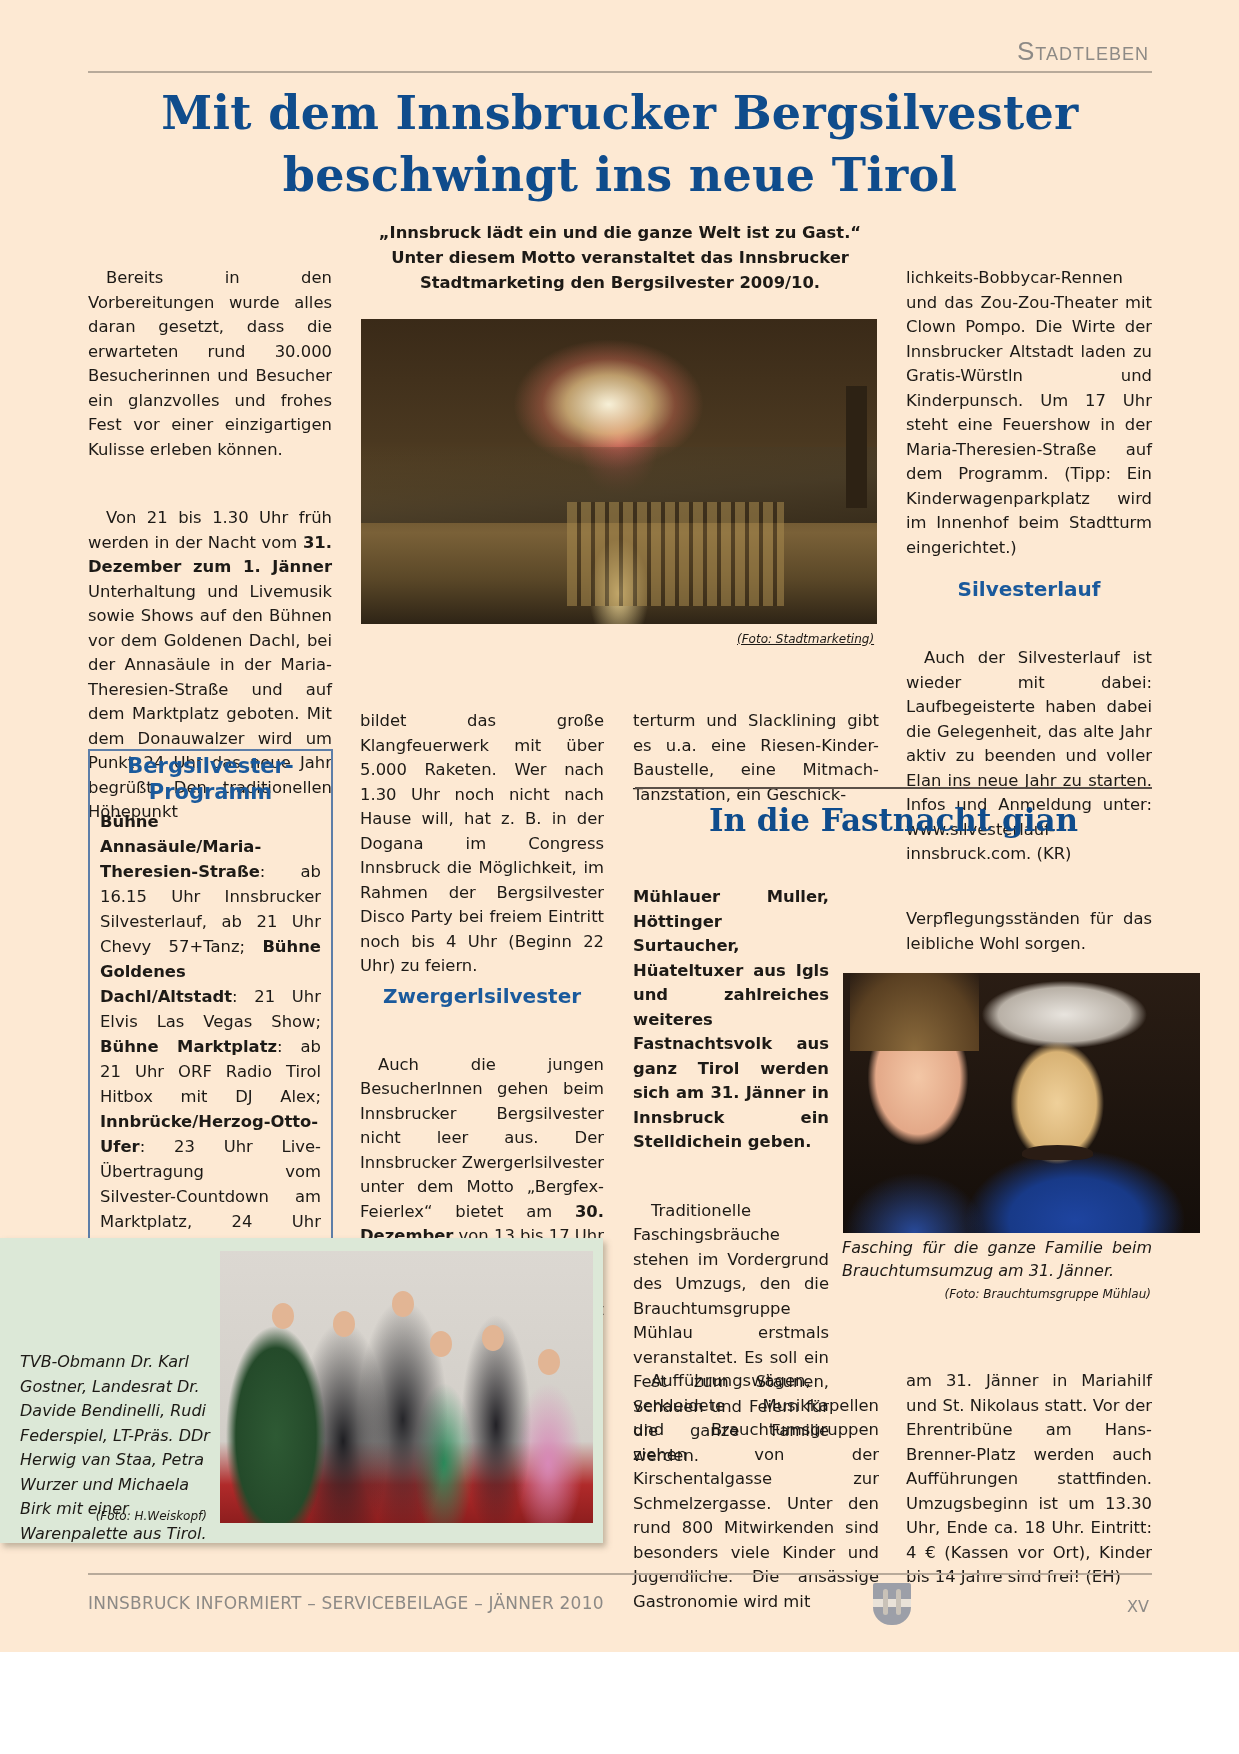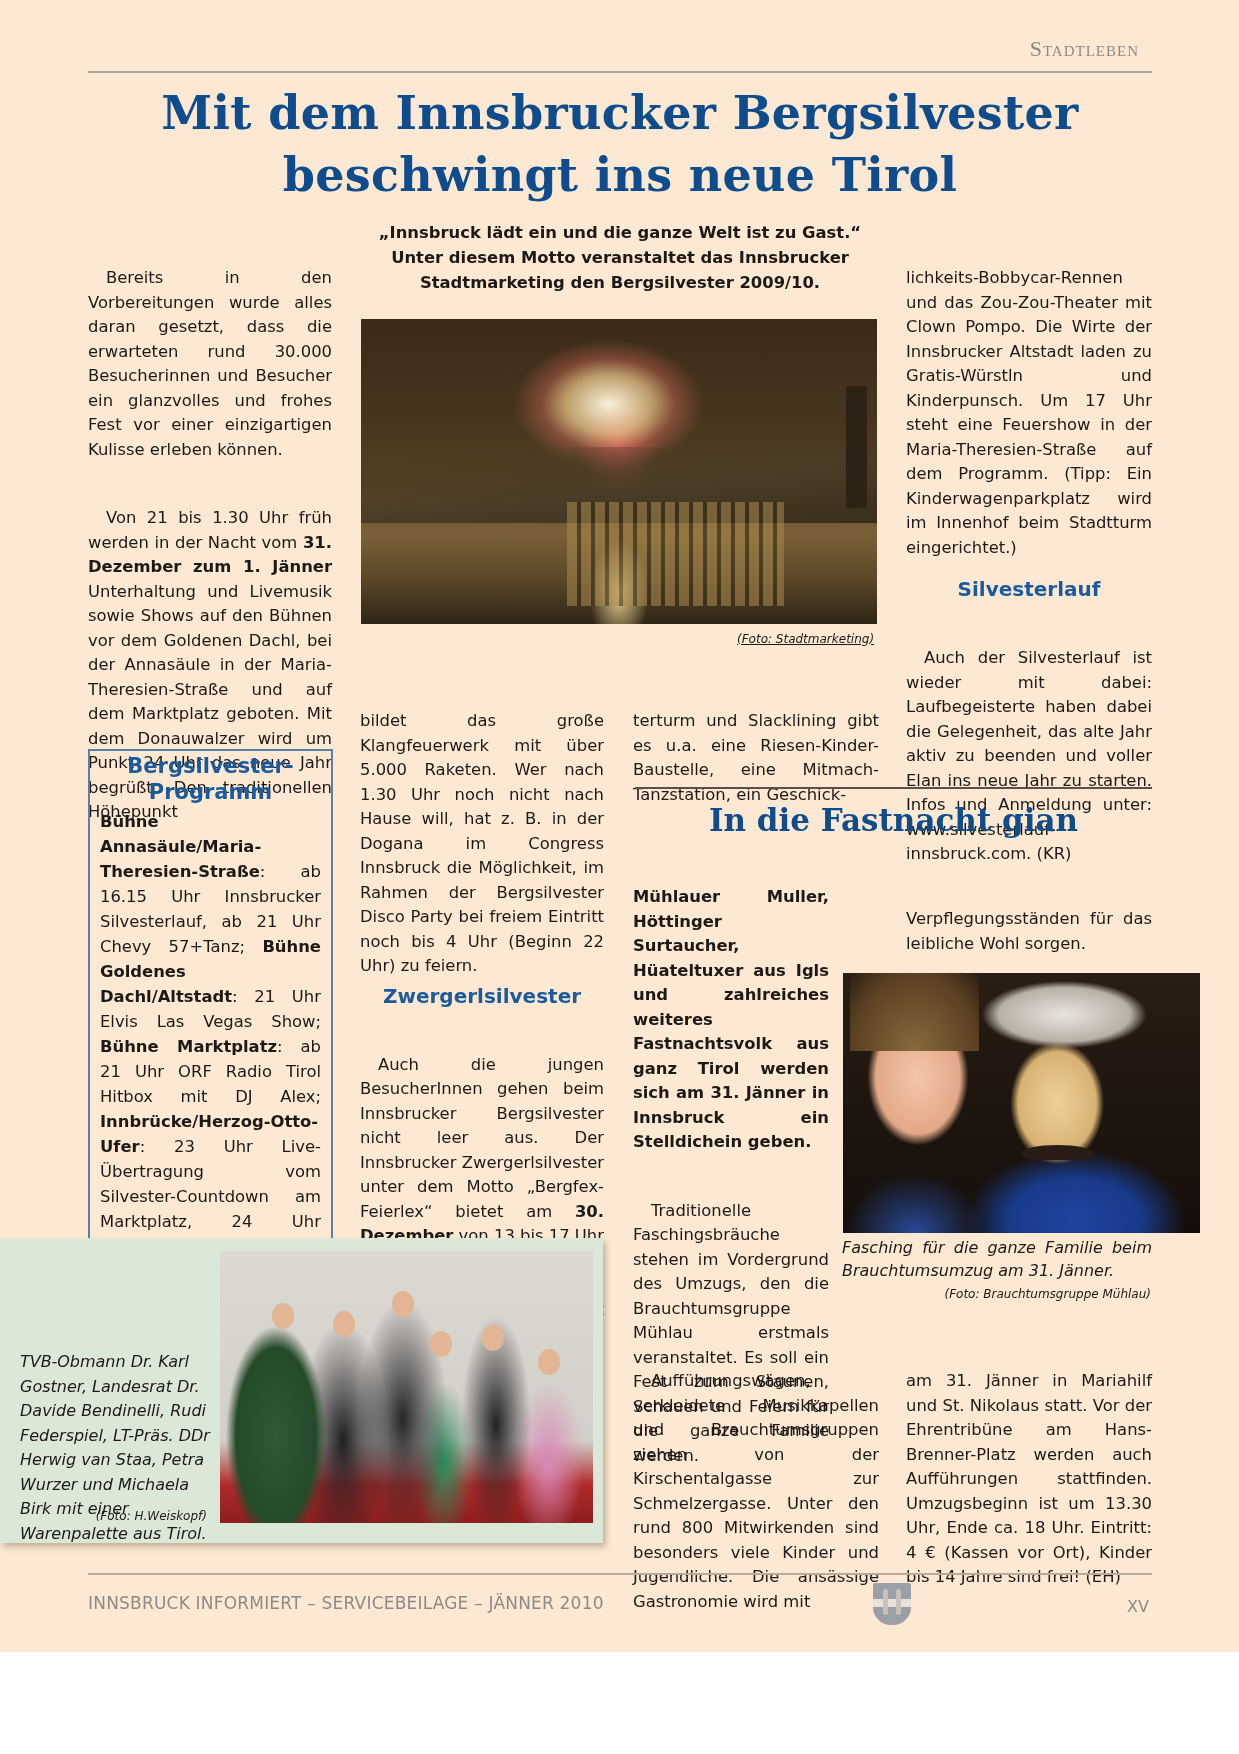--- a/index.html
+++ b/index.html
@@ -5,22 +5,22 @@
   * { box-sizing: border-box; margin: 0; padding: 0; }
   html, body { width: 1239px; height: 1754px; background: #ffffff; overflow: hidden; }
   body { font-family: "DejaVu Sans", sans-serif; color: #1d1a16; }
   .page {
     position: absolute; left: 0; top: 0; width: 1239px; height: 1652px;
     background: #fde9d3;
   }
 
   
   .section-label {
-    position: absolute; right: 100px; top: 36px;
-    font-family: Liberation Serif, serif; font-size: 22px; letter-spacing: 1px;
+    position: absolute; right: 90px; top: 36px;
+    font-family: Liberation Sans, sans-serif; font-size: 26px; letter-spacing: 1px;
     color: #8d8a86; font-variant: small-caps;
   }
   .rule { position: absolute; height: 2px; background: #b8aa9a; }
 
   .headline {
     position: absolute; left: 88px; top: 82px; width: 1064px;
     text-align: center; font-family: "DejaVu Serif", serif; font-weight: bold;
     font-size: 46px; line-height: 62px; color: #0f4c8c; letter-spacing: 0.3px;
   }
 

